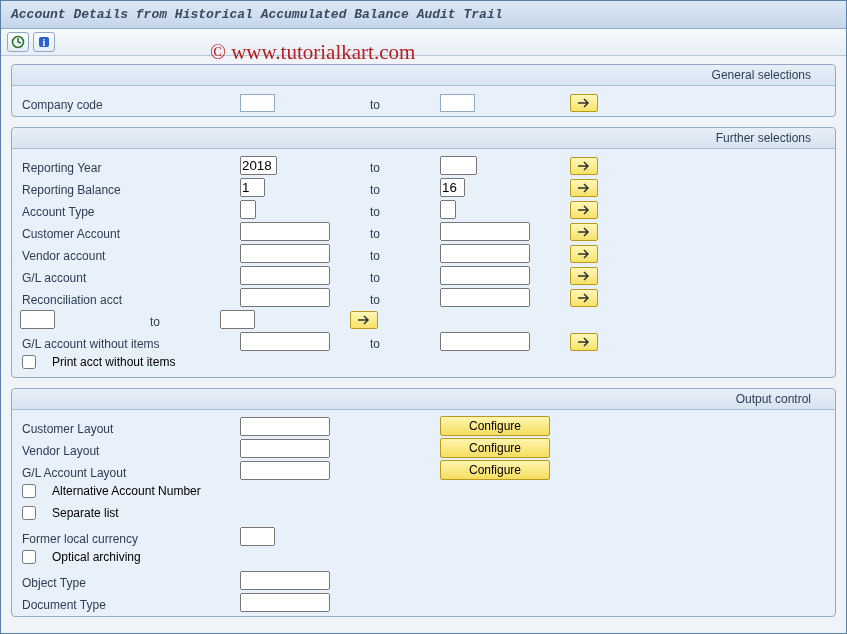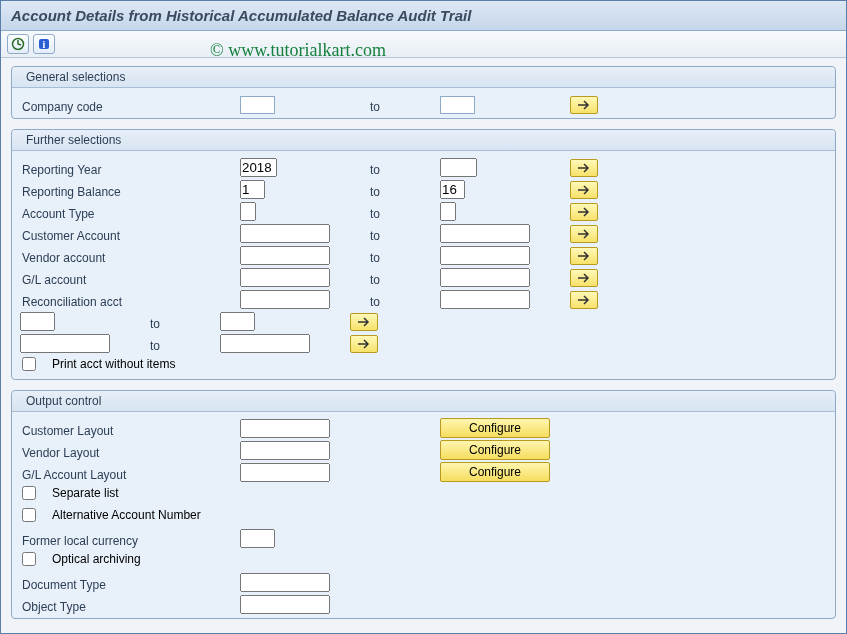--- a/index.html
+++ b/index.html
@@ -11,24 +11,25 @@
     height: 634px;
     overflow: hidden;
     border: 1px solid #5a7ea8;
   }
   .title-bar {
     background: linear-gradient(#dde8f5, #c5d6ea);
     border-bottom: 1px solid #8fa9c7;
     padding: 6px 10px;
   }
   .title-text {
-    font-size: 15px;
+    font-size: 13px;
     font-weight: bold;
     font-style: italic;
     color: #3a4a5f;
+    font-family: Liberation Mono, monospace;
   }
   .toolbar {
     background: linear-gradient(#f6f9fc, #e8eef5);
     border-bottom: 1px solid #b7c6d8;
     padding: 3px 6px;
     display: flex;
     gap: 4px;
   }
   .tb-btn {
     width: 22px; height: 20px;
@@ -41,24 +42,25 @@
   .content { padding: 8px 10px 2px 10px; }
   .group {
     background: #e8f0f9;
     border: 1px solid #8fa9c7;
     border-radius: 4px;
     margin-bottom: 10px;
   }
   .group-head {
     background: linear-gradient(#e7eff8,#d7e4f1);
     border-bottom: 1px solid #a8bdd3;
-    padding: 3px 14px;
+    padding: 3px 24px;
     font-size: 12px;
     color: #2c3e55;
     border-radius: 4px 4px 0 0;
+    text-align: right;
   }
   .group-body { padding: 4px 8px; }
   .row {
     display: flex;
     align-items: flex-end;
     height: 22px;
   }
   .label {
     width: 220px;
     color: #2c3e55;
@@ -89,21 +91,21 @@
     background: linear-gradient(#fff6b0,#f5dd5e);
     border:1px solid #b89a1f;
     border-radius:2px;
     font-size:12px;
     cursor:pointer;
   }
   .chk { display:flex; align-items:center; gap:16px; height:22px; padding-left:2px;}
   .chk input { width:14px; height:14px; }
   .watermark {
     position:absolute; top:40px; left:210px;
-    color:#15803d; font-size:18px;
+    color:#b91c1c; font-size:21px;
     font-family: Georgia, serif;
     pointer-events:none;
   }
   svg { display:block; }
 </style>
 </head>
 <body>
 
 <div class="title-bar">
   <span class="title-text">Account Details from Historical Accumulated Balance Audit Trail</span>
@@ -247,20 +249,21 @@
           <div class="cell-to"><input class="fld w35" value="" style=""></div>
           <div class="cell-ms">
             <div class="ms-btn">
               <svg width="14" height="10">
                 <path d="M1 5h9M7 1l4 4-4 4" stroke="#333" stroke-width="1.5" fill="none"></path>
               </svg>
             </div>
           </div>
         </div>
       <div class="row">
+          <div class="label">G/L account without items</div>
           <div class="cell-from"><input class="fld w90" value="" style=""></div>
           <div class="cell-to-label">to</div>
           <div class="cell-to"><input class="fld w90" value="" style=""></div>
           <div class="cell-ms">
             <div class="ms-btn">
               <svg width="14" height="10">
                 <path d="M1 5h9M7 1l4 4-4 4" stroke="#333" stroke-width="1.5" fill="none"></path>
               </svg>
             </div>
           </div>
@@ -288,38 +291,38 @@
           <button class="cfg-btn">Configure</button>
         </div>
       <div class="row">
           <div class="label">G/L Account Layout</div>
           <div class="cell-from"><input class="fld w90" value="" style=""></div>
           <div class="cell-to-label"></div>
           <button class="cfg-btn">Configure</button>
         </div>
       <div class="chk">
           <input type="checkbox" style="">
-          <span>Separate list</span>
+          <span>Alternative Account Number</span>
         </div>
       <div class="chk">
           <input type="checkbox" style="">
-          <span>Alternative Account Number</span>
+          <span>Separate list</span>
         </div>
       <div class="row">
           <div class="label">Former local currency</div>
           <div class="cell-from"><input class="fld w35" value="" style=""></div>
         </div>
       <div class="chk">
           <input type="checkbox" style="">
           <span>Optical archiving</span>
         </div>
       <div class="row">
+          <div class="label">Object Type</div>
+          <div class="cell-from"><input class="fld w90" value="" style=""></div>
+        </div>
+      <div class="row">
           <div class="label">Document Type</div>
           <div class="cell-from"><input class="fld w90" value="" style=""></div>
         </div>
-      <div class="row">
-          <div class="label">Object Type</div>
-          <div class="cell-from"><input class="fld w90" value="" style=""></div>
-        </div>
     </div>
   </div>
 
 </div>
 
 </body></html>

